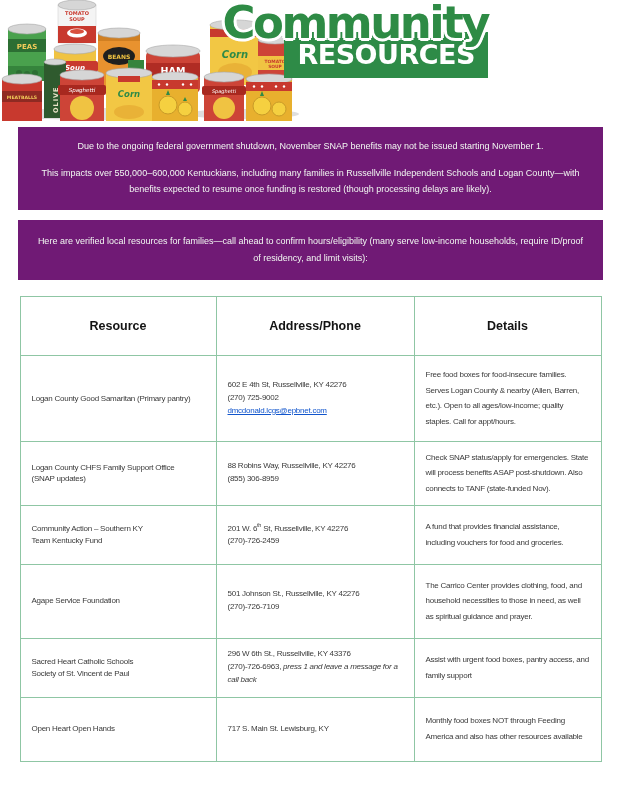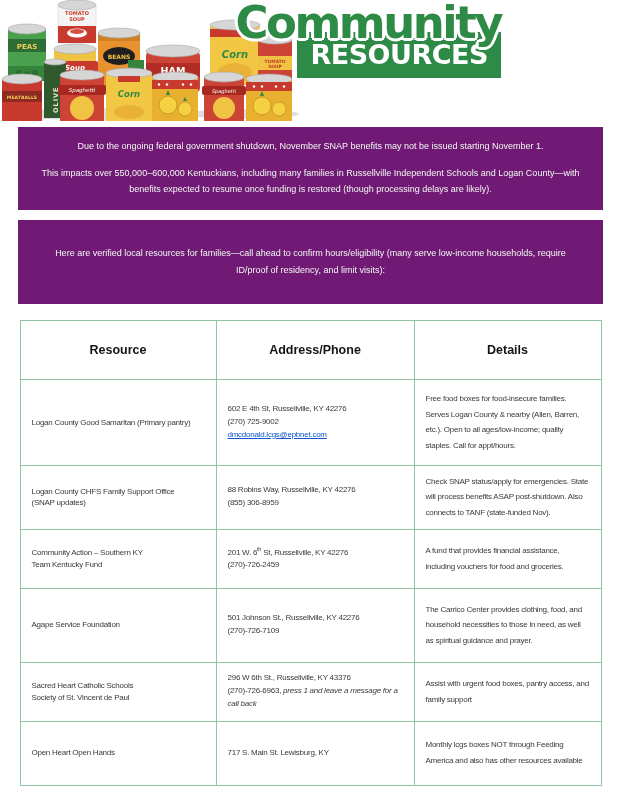--- a/index.html
+++ b/index.html
@@ -10,21 +10,21 @@
     font-family: "Liberation Sans", "DejaVu Sans", sans-serif;
     color: #3a3a3a;
     overflow: hidden;
   }
 
   
   .header { position: relative; width: 503px; height: 122px; }
   .cans-illustration { position: absolute; left: 0; top: 0; }
   .cans-illustration text { font-family: "DejaVu Sans", sans-serif; }
 
-  .title-block { position: absolute; top: 2px; right: 2px; text-align: right; }
+  .title-block { position: absolute; top: 2px; right: 15px; text-align: right; }
   .page-title {
     font-family: "DejaVu Sans", sans-serif;
     font-weight: bold;
     font-size: 45px;
     line-height: 0.95;
     letter-spacing: -2.5px;
     color: #2e8b45;
     margin: 0;
     position: relative;
     z-index: 2;
@@ -54,21 +54,21 @@
     margin: 0 18px;
     background: #701a75;
     color: #f2f8f2;
     text-align: center;
   }
   .banner-alert { margin-top: 5px; padding: 13px 18px; }
   .banner-alert .line1 { font-size: 9px; line-height: 1.45; margin: 0 0 12px; }
   .banner-alert .line2 { font-size: 9px; line-height: 1.8;  margin: 0; }
   .banner-assist { margin-top: 10px; padding: 13px 18px 14px; }
   .banner-assist .heading { font-size: 12.5px; font-weight: bold; margin: 0 0 11px; color: #ffffff; }
-  .banner-assist .subtext { font-size: 9px; line-height: 1.8; margin: 12px; }
+  .banner-assist .subtext { font-size: 9px; line-height: 1.8; margin: 0; }
 
   
   table.resources {
     border-collapse: collapse;
     margin: 16px auto 0;
     width: 581px;
     table-layout: fixed;
   }
   .resources th {
     border: 1px solid #8fc6a4;
@@ -337,17 +337,17 @@
         </td>
       </tr>
       <tr>
         <td class="resource-cell">
           <p>Open Heart Open Hands</p>
         </td>
         <td class="address-cell">
           <p>717 S. Main St. Lewisburg, KY</p>
         </td>
         <td class="details-cell">
-          <p>Monthly lcgs boxes NOT through Feeding America and also has other resources available</p>
+          <p>Monthly food boxes NOT through Feeding America and also has other resources available</p>
         </td>
       </tr>
     </tbody>
 </table>
 
 </body></html>

